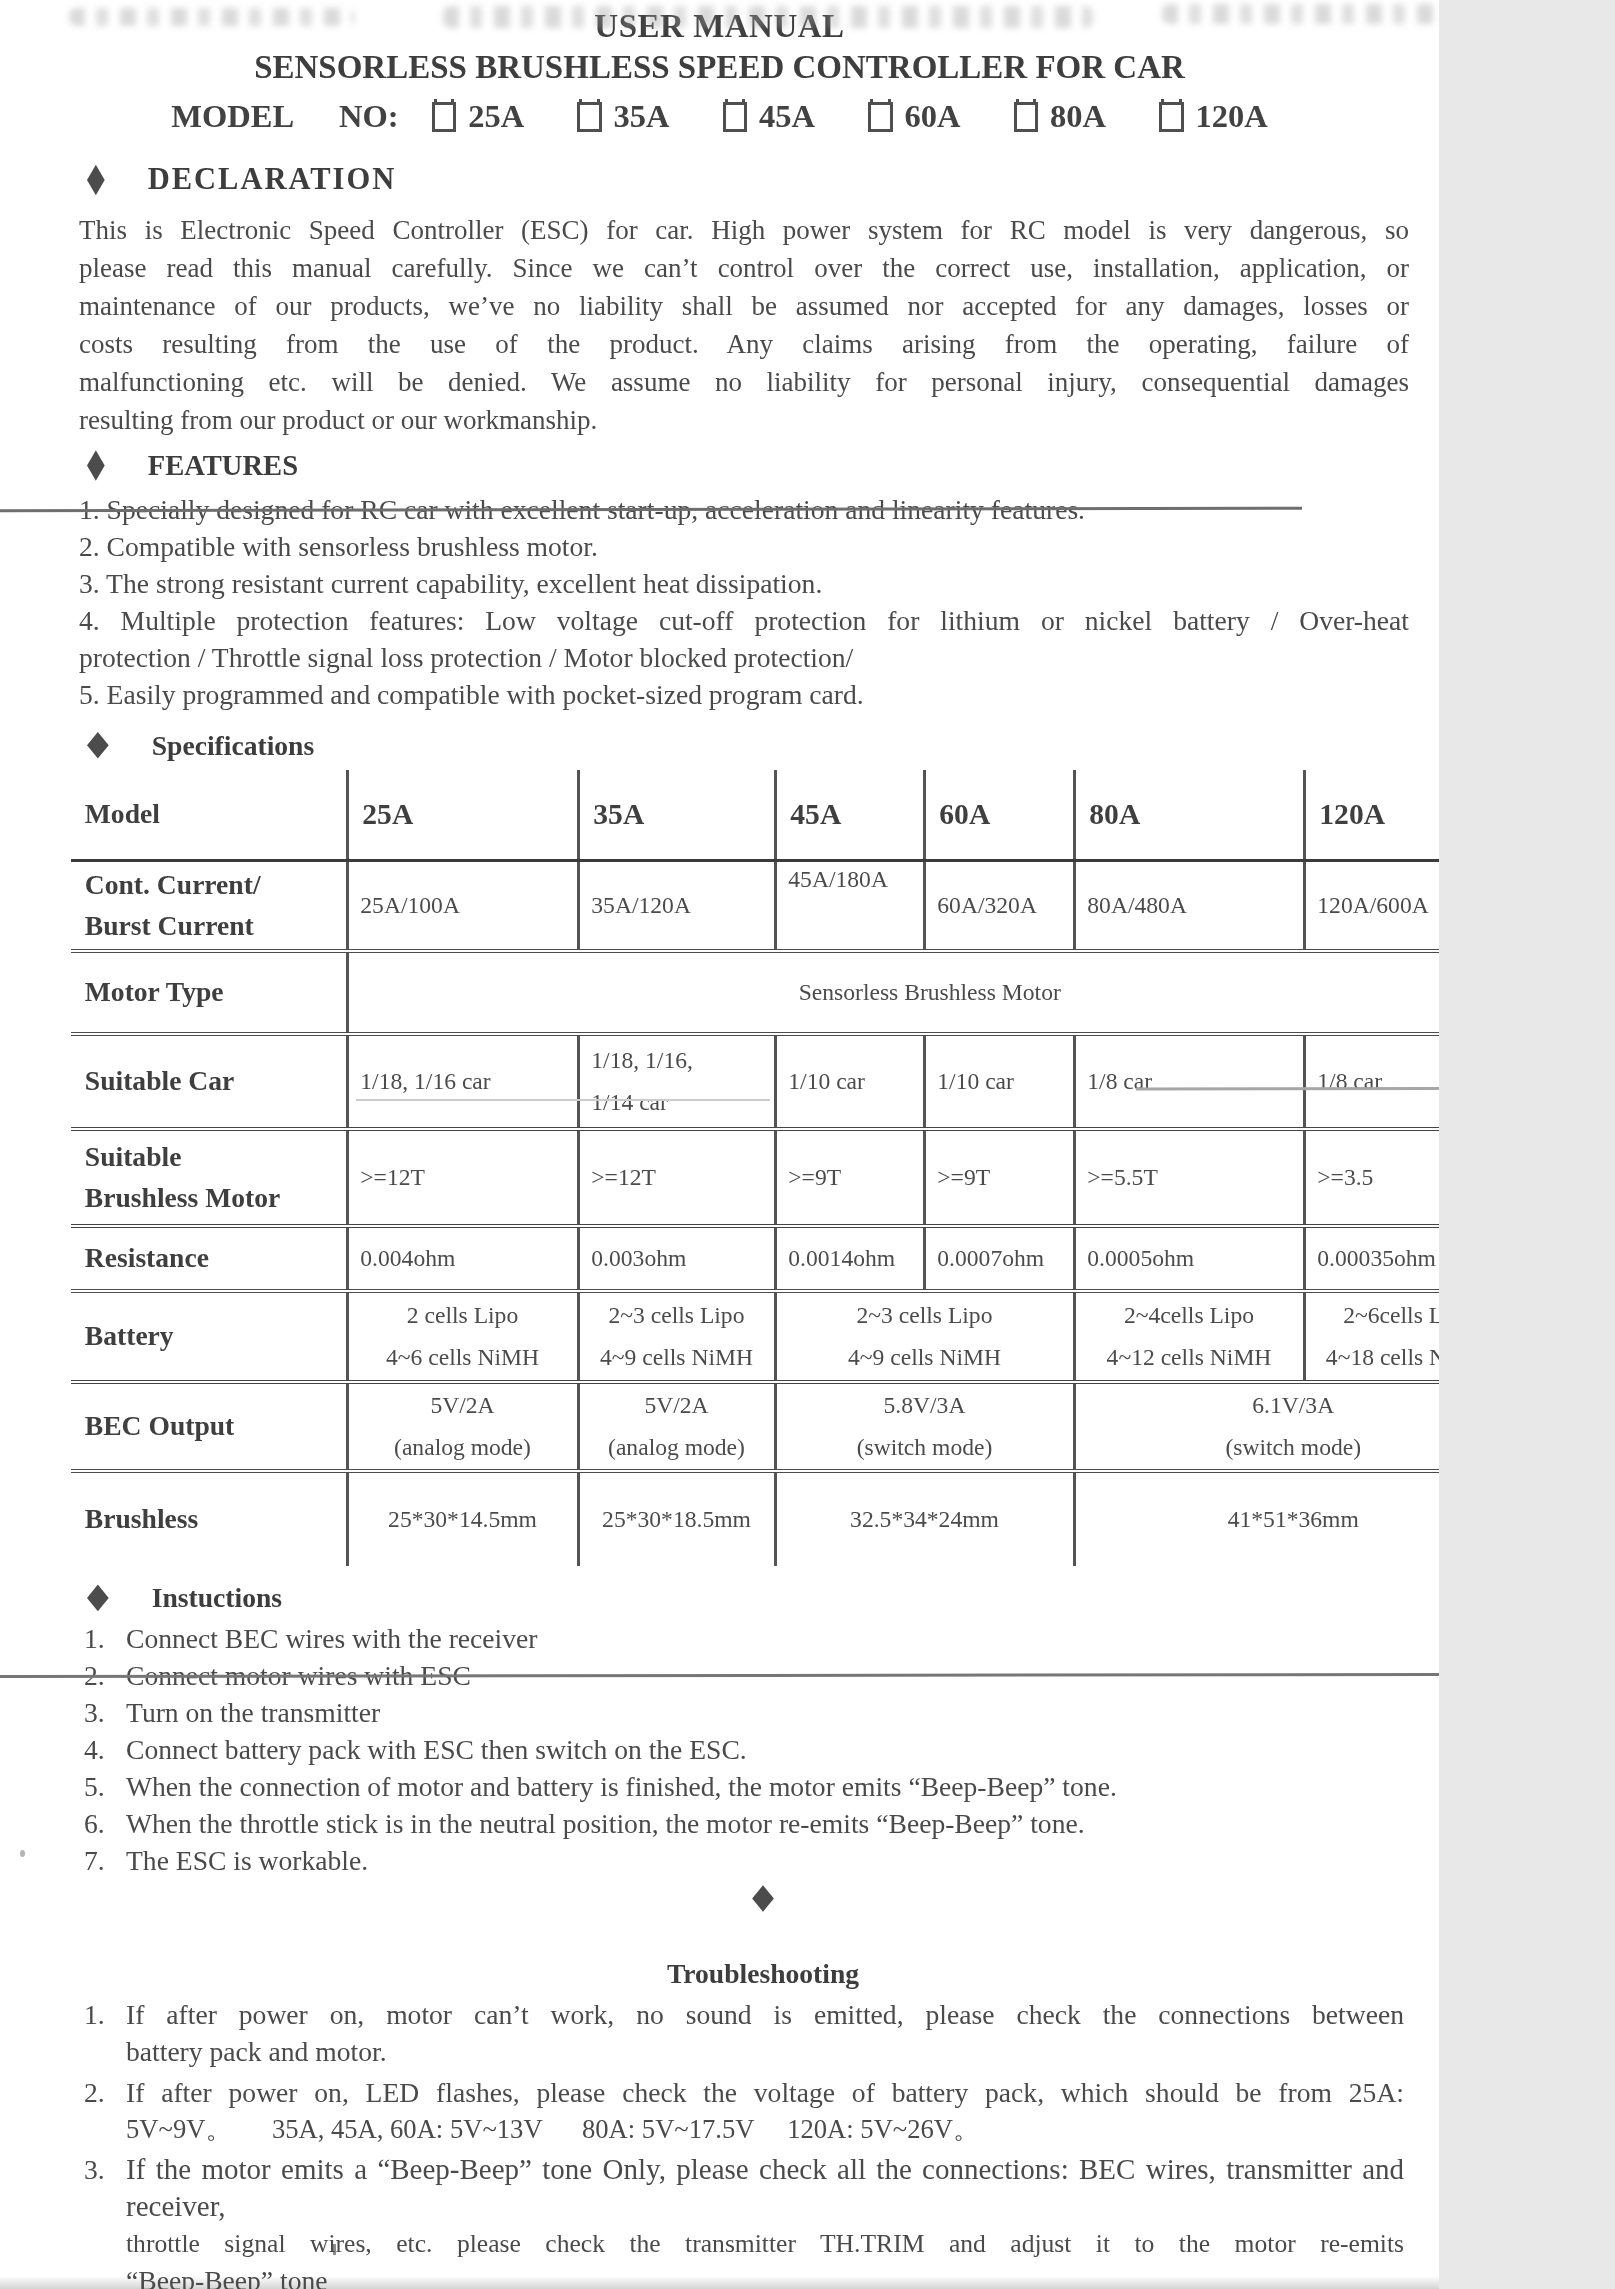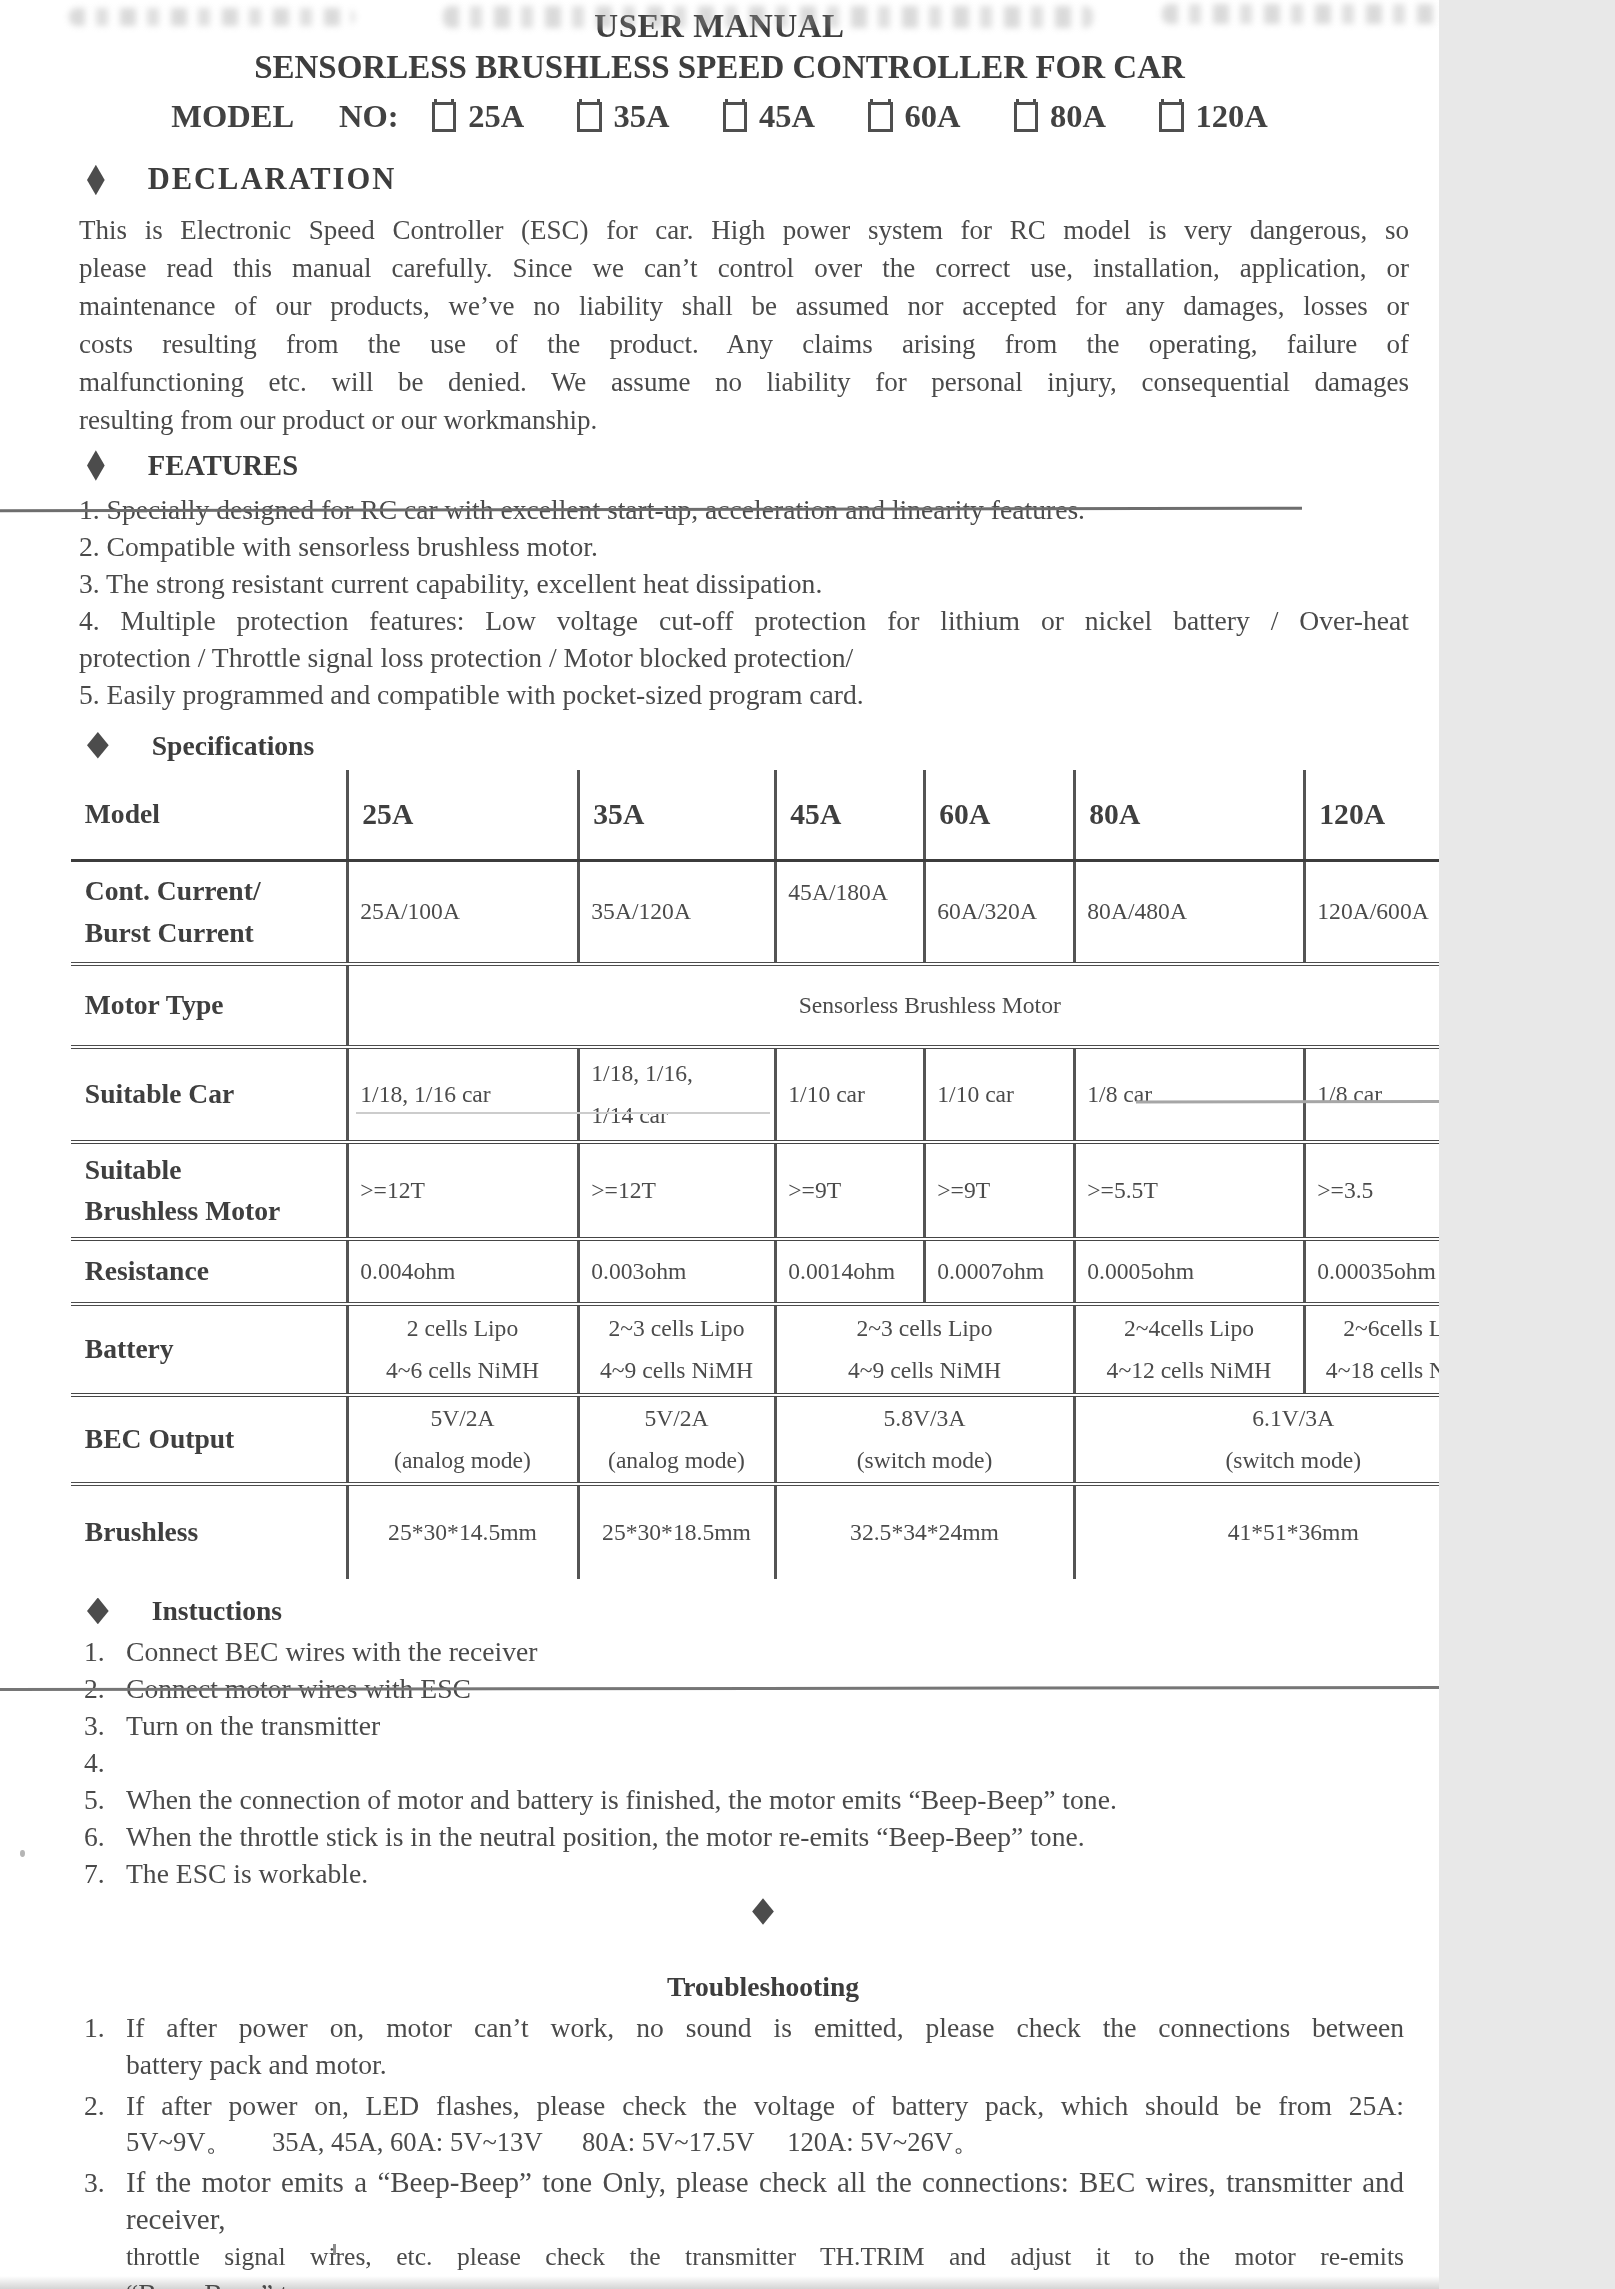--- a/index.html
+++ b/index.html
@@ -44,21 +44,21 @@
   .volt{white-space:pre-wrap;font-size:26.6px;}
   .sm1{font-size:29px;} .sm2{font-size:25.6px;}
   
   table.spec{border-collapse:collapse;table-layout:fixed;margin:5.9px 0 0 71px;width:1439px;}
   .spec td{vertical-align:middle;font-size:23.6px;color:#4b4b4b;white-space:pre-line;
            padding:0 0 0 11.8px;line-height:1.8;}
   .spec td.lbl{font-weight:bold;font-size:27.6px;color:#3f3f3f;padding-left:13.8px;line-height:1.5;}
   .spec td.v{border-left:3px solid #545454;}
   .spec td.ctr{text-align:center;padding-left:0;}
   .spec td.hdr{font-weight:bold;font-size:29.6px;color:#3f3f3f;padding-left:13.8px;}
-  .spec td.vtop{vertical-align:top;padding-top:15px;line-height:1.3;}
+  .spec td.vtop{vertical-align:top;padding-top:2px;line-height:1.3;}
   .r-model td{height:89px;border-bottom:3.9px solid #3c3c3c;}
   .r-cont td{height:85px;border-bottom:4.9px double #4c4c4c;}
   .r-motor td{height:79px;border-bottom:4.9px double #4c4c4c;}
   .r-scar td{height:91px;border-bottom:4.9px double #454545;}
   .r-sbm td{height:93px;border-bottom:4.9px double #454545;}
   .r-res td{height:61px;border-bottom:4.9px double #4c4c4c;}
   .r-bat td{height:87px;border-bottom:4.9px double #454545;}
   .r-bec td{height:84px;border-bottom:4.9px double #4c4c4c;}
   .r-dim td{height:93px;}
   .spec td.rel{position:relative;}
@@ -273,20 +273,21 @@
       <span class="txt">Connect motor wires with ESC</span>
       <i class="art art-i1"></i>
       <i class="art art-i2"></i>
     </div>
     <div class="n-item">
       <span class="num">3.</span>
       <span class="txt">Turn on the transmitter</span>
     </div>
     <div class="n-item">
       <span class="num">4.</span>
+      <span class="txt">Connect battery pack with ESC then switch on the ESC.</span>
     </div>
     <div class="n-item">
       <span class="num">5.</span>
       <span class="txt">When the connection of motor and battery is finished, the motor emits “Beep-Beep” tone.</span>
     </div>
     <div class="n-item">
       <span class="num">6.</span>
       <span class="txt">When the throttle stick is in the neutral position, the motor re-emits “Beep-Beep” tone.</span>
     </div>
     <div class="n-item">

